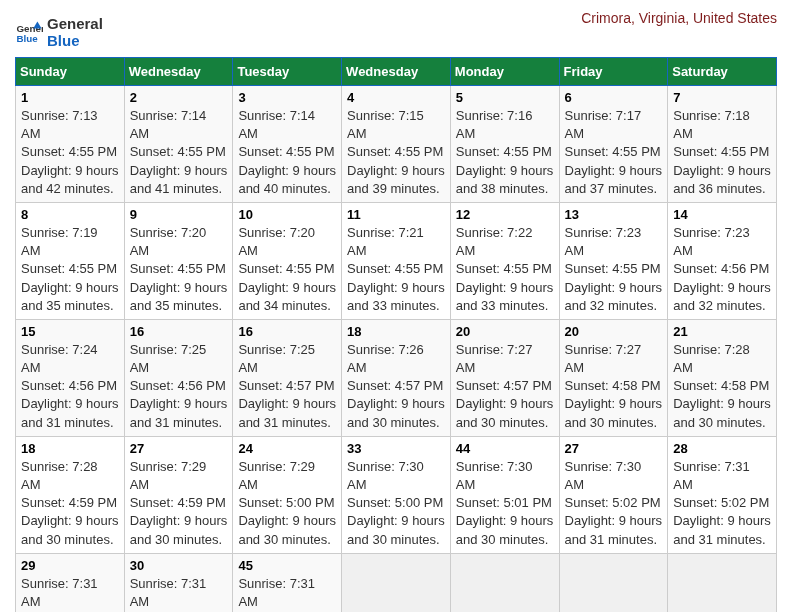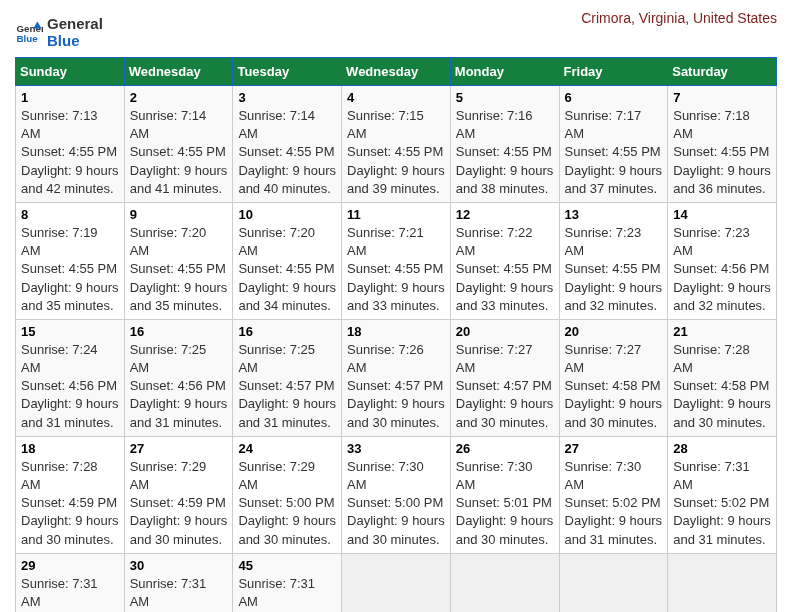--- a/index.html
+++ b/index.html
@@ -215,21 +215,21 @@
         </td>
         <td>
           <span class="day-num">24</span>
           <div class="day-info">Sunrise: 7:29 AM<br>Sunset: 5:00 PM<br>Daylight: 9 hours and 30 minutes.</div>
         </td>
         <td>
           <span class="day-num">33</span>
           <div class="day-info">Sunrise: 7:30 AM<br>Sunset: 5:00 PM<br>Daylight: 9 hours and 30 minutes.</div>
         </td>
         <td>
-          <span class="day-num">26</span>
+          <span class="day-num">44</span>
           <div class="day-info">Sunrise: 7:30 AM<br>Sunset: 5:01 PM<br>Daylight: 9 hours and 30 minutes.</div>
         </td>
         <td>
           <span class="day-num">27</span>
           <div class="day-info">Sunrise: 7:30 AM<br>Sunset: 5:02 PM<br>Daylight: 9 hours and 31 minutes.</div>
         </td>
         <td>
           <span class="day-num">28</span>
           <div class="day-info">Sunrise: 7:31 AM<br>Sunset: 5:02 PM<br>Daylight: 9 hours and 31 minutes.</div>
         </td>

